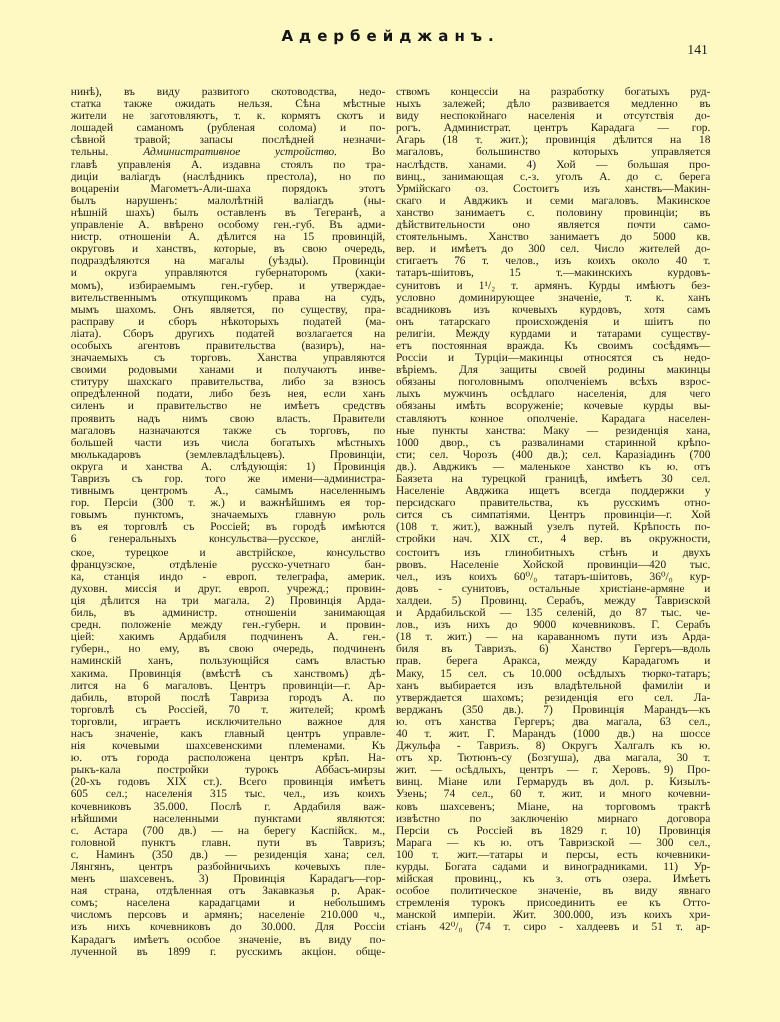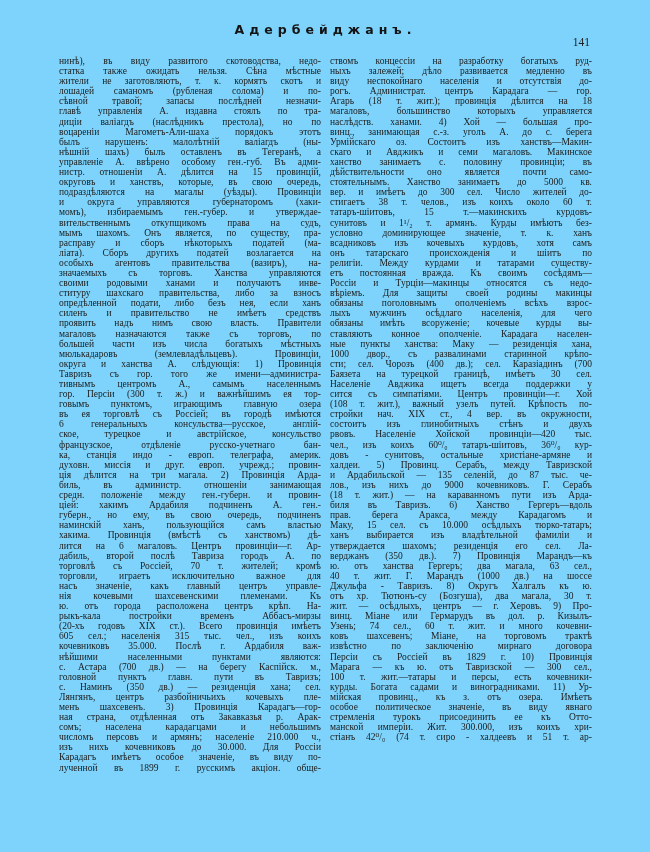--- a/index.html
+++ b/index.html
@@ -5,21 +5,21 @@
   html, body {
     margin: 0;
     padding: 0;
     background: #e8e6e1;
   }
   .page {
     position: relative;
     width: 650px;
     height: 852px;
     margin: 0 auto;
-    background: #7dd3fc;
+    background: #fef9c3;
     color: #1b1b1b;
     box-sizing: border-box;
     padding: 22px 58px 0 59px;
     font-family: "Liberation Serif", "DejaVu Serif", serif;
   }
   .header {
     position: relative;
     height: 16px;
     margin-bottom: 18px;
   }
@@ -41,20 +41,21 @@
     line-height: 16px;
     color: #1b1b1b;
   }
   .columns {
     display: flex;
     gap: 9px;
   }
   .col {
     width: 262px;
     flex: 0 0 262px;
+    margin-top: 16px;
   }
   .line {
     font-size: 9.5px;
     line-height: 10.1px;
     height: 10.1px;
     overflow: hidden;
     text-align: justify;
     text-align-last: justify;
     white-space: normal;
     color: #1c1c1c;
@@ -71,20 +72,21 @@
     <div class="running-title">Адербейджанъ.</div>
     <div class="page-number">141</div>
   </div>
   <div class="columns">
     <div class="col">
         <div class="line">нинѣ), въ виду развитого скотоводства, недо-</div>
         <div class="line">статка также ожидать нельзя. Сѣна мѣстные</div>
         <div class="line">жители не заготовляютъ, т. к. кормятъ скотъ и</div>
         <div class="line">лошадей саманомъ (рубленая солома) и по-</div>
         <div class="line">сѣвной травой; запасы послѣдней незначи-</div>
+        <div class="line"><span>тельны. </span><span class="italic">Административное устройство.</span><span> Во</span></div>
         <div class="line">главѣ управленія А. издавна стоялъ по тра-</div>
         <div class="line">диціи валіагдъ (наслѣдникъ престола), но по</div>
         <div class="line">воцареніи Магометъ-Али-шаха порядокъ этотъ</div>
         <div class="line">былъ нарушенъ: малолѣтній валіагдъ (ны-</div>
         <div class="line">нѣшній шахъ) былъ оставленъ въ Тегеранѣ, а</div>
         <div class="line">управленіе А. ввѣрено особому ген.-губ. Въ адми-</div>
         <div class="line">нистр. отношеніи А. дѣлится на 15 провинцій,</div>
         <div class="line">округовъ и ханствъ, которые, въ свою очередь,</div>
         <div class="line">подраздѣляются на магалы (уѣзды). Провинціи</div>
         <div class="line">и округа управляются губернаторомъ (хаки-</div>
@@ -100,42 +102,42 @@
         <div class="line">опредѣленной подати, либо безъ нея, если ханъ</div>
         <div class="line">силенъ и правительство не имѣетъ средствъ</div>
         <div class="line">проявить надъ нимъ свою власть. Правители</div>
         <div class="line">магаловъ назначаются также съ торговъ, по</div>
         <div class="line">большей части изъ числа богатыхъ мѣстныхъ</div>
         <div class="line">мюлькадаровъ (землевладѣльцевъ). Провинціи,</div>
         <div class="line">округа и ханства А. слѣдующія: 1) Провинція</div>
         <div class="line">Тавризъ съ гор. того же имени—администра-</div>
         <div class="line">тивнымъ центромъ А., самымъ населеннымъ</div>
         <div class="line">гор. Персіи (300 т. ж.) и важнѣйшимъ ея тор-</div>
-        <div class="line">говымъ пунктомъ, играющимъ главную озера</div>
+        <div class="line">говымъ пунктомъ, значаемыхъ главную роль</div>
         <div class="line">въ ея торговлѣ съ Россіей; въ городѣ имѣются</div>
         <div class="line">6 генеральныхъ консульства—русское, англій-</div>
         <div class="line">ское, турецкое и австрійское, консульство</div>
         <div class="line">французское, отдѣленіе русско-учетнаго бан-</div>
         <div class="line">ка, станція индо - европ. телеграфа, америк.</div>
         <div class="line">духовн. миссія и друг. европ. учрежд.; провин-</div>
         <div class="line">ція дѣлится на три магала. 2) Провинція Арда-</div>
         <div class="line">биль, въ администр. отношеніи занимающая</div>
         <div class="line">средн. положеніе между ген.-губерн. и провин-</div>
         <div class="line">ціей: хакимъ Ардабиля подчиненъ А. ген.-</div>
         <div class="line">губерн., но ему, въ свою очередь, подчиненъ</div>
         <div class="line">наминскій ханъ, пользующійся самъ властью</div>
         <div class="line">хакима. Провинція (вмѣстѣ съ ханствомъ) дѣ-</div>
         <div class="line">лится на 6 магаловъ. Центръ провинціи—г. Ар-</div>
         <div class="line">дабиль, второй послѣ Тавриза городъ А. по</div>
         <div class="line">торговлѣ съ Россіей, 70 т. жителей; кромѣ</div>
         <div class="line">торговли, играетъ исключительно важное для</div>
         <div class="line">насъ значеніе, какъ главный центръ управле-</div>
         <div class="line">нія кочевыми шахсевенскими племенами. Къ</div>
         <div class="line">ю. отъ города расположена центръ крѣп. На-</div>
-        <div class="line">рыкъ-кала постройки временъ Аббасъ-мирзы</div>
+        <div class="line">рыкъ-кала постройки турокъ Аббасъ-мирзы</div>
         <div class="line">(20-хъ годовъ XIX ст.). Всего провинція имѣетъ</div>
         <div class="line">605 сел.; населенія 315 тыс. чел., изъ коихъ</div>
         <div class="line">кочевниковъ 35.000. Послѣ г. Ардабиля важ-</div>
         <div class="line">нѣйшими населенными пунктами являются:</div>
         <div class="line">с. Астара (700 дв.) — на берегу Каспійск. м.,</div>
         <div class="line">головной пунктъ главн. пути въ Тавризъ;</div>
         <div class="line">с. Наминъ (350 дв.) — резиденція хана; сел.</div>
         <div class="line">Лянгянъ, центръ разбойничьихъ кочевыхъ пле-</div>
         <div class="line">менъ шахсевенъ. 3) Провинція Карадагъ—гор-</div>
         <div class="line">ная страна, отдѣленная отъ Закавказья р. Арак-</div>
@@ -153,39 +155,41 @@
         <div class="line">Агарь (18 т. жит.); провинція дѣлится на 18</div>
         <div class="line">магаловъ, большинство которыхъ управляется</div>
         <div class="line">наслѣдств. ханами. 4) Хой — большая про-</div>
         <div class="line">винц., занимающая с.-з. уголъ А. до с. берега</div>
         <div class="line">Урмійскаго оз. Состоитъ изъ ханствъ—Макин-</div>
         <div class="line">скаго и Авджикъ и семи магаловъ. Макинское</div>
         <div class="line">ханство занимаетъ с. половину провинціи; въ</div>
         <div class="line">дѣйствительности оно является почти само-</div>
         <div class="line">стоятельнымъ. Ханство занимаетъ до 5000 кв.</div>
         <div class="line">вер. и имѣетъ до 300 сел. Число жителей до-</div>
-        <div class="line">стигаетъ 38 т. челов., изъ коихъ около 60 т.</div>
+        <div class="line">стигаетъ 76 т. челов., изъ коихъ около 40 т.</div>
         <div class="line">татаръ-шіитовъ, 15 т.—макинскихъ курдовъ-</div>
         <div class="line">сунитовъ и 1¹/₂ т. армянъ. Курды имѣютъ без-</div>
         <div class="line">условно доминирующее значеніе, т. к. ханъ</div>
         <div class="line">всадниковъ изъ кочевыхъ курдовъ, хотя самъ</div>
         <div class="line">онъ татарскаго происхожденія и шіитъ по</div>
         <div class="line">религіи. Между курдами и татарами существу-</div>
         <div class="line">етъ постоянная вражда. Къ своимъ сосѣдямъ—</div>
         <div class="line">Россіи и Турціи—макинцы относятся съ недо-</div>
         <div class="line">вѣріемъ. Для защиты своей родины макинцы</div>
         <div class="line">обязаны поголовнымъ ополченіемъ всѣхъ взрос-</div>
         <div class="line">лыхъ мужчинъ осѣдлаго населенія, для чего</div>
         <div class="line">обязаны имѣть всоруженіе; кочевые курды вы-</div>
         <div class="line">ставляютъ конное ополченіе. Карадага населен-</div>
         <div class="line">ные пункты ханства: Маку — резиденція хана,</div>
         <div class="line">1000 двор., съ развалинами старинной крѣпо-</div>
         <div class="line">сти; сел. Чорозъ (400 дв.); сел. Каразіадинъ (700</div>
+        <div class="line">дв.). Авджикъ — маленькое ханство къ ю. отъ</div>
         <div class="line">Баязета на турецкой границѣ, имѣетъ 30 сел.</div>
         <div class="line">Населеніе Авджика ищетъ всегда поддержки у</div>
+        <div class="line">персидскаго правительства, къ русскимъ отно-</div>
         <div class="line">сится съ симпатіями. Центръ провинціи—г. Хой</div>
         <div class="line">(108 т. жит.), важный узелъ путей. Крѣпость по-</div>
         <div class="line">стройки нач. XIX ст., 4 вер. въ окружности,</div>
         <div class="line">состоитъ изъ глинобитныхъ стѣнъ и двухъ</div>
         <div class="line">рвовъ. Населеніе Хойской провинціи—420 тыс.</div>
         <div class="line">чел., изъ коихъ 60⁰/₀ татаръ-шіитовъ, 36⁰/₀ кур-</div>
         <div class="line">довъ - сунитовъ, остальные христіане-армяне и</div>
         <div class="line">халдеи. 5) Провинц. Серабъ, между Тавризской</div>
         <div class="line">и Ардабильской — 135 селеній, до 87 тыс. че-</div>
         <div class="line">лов., изъ нихъ до 9000 кочевниковъ. Г. Серабъ</div>

